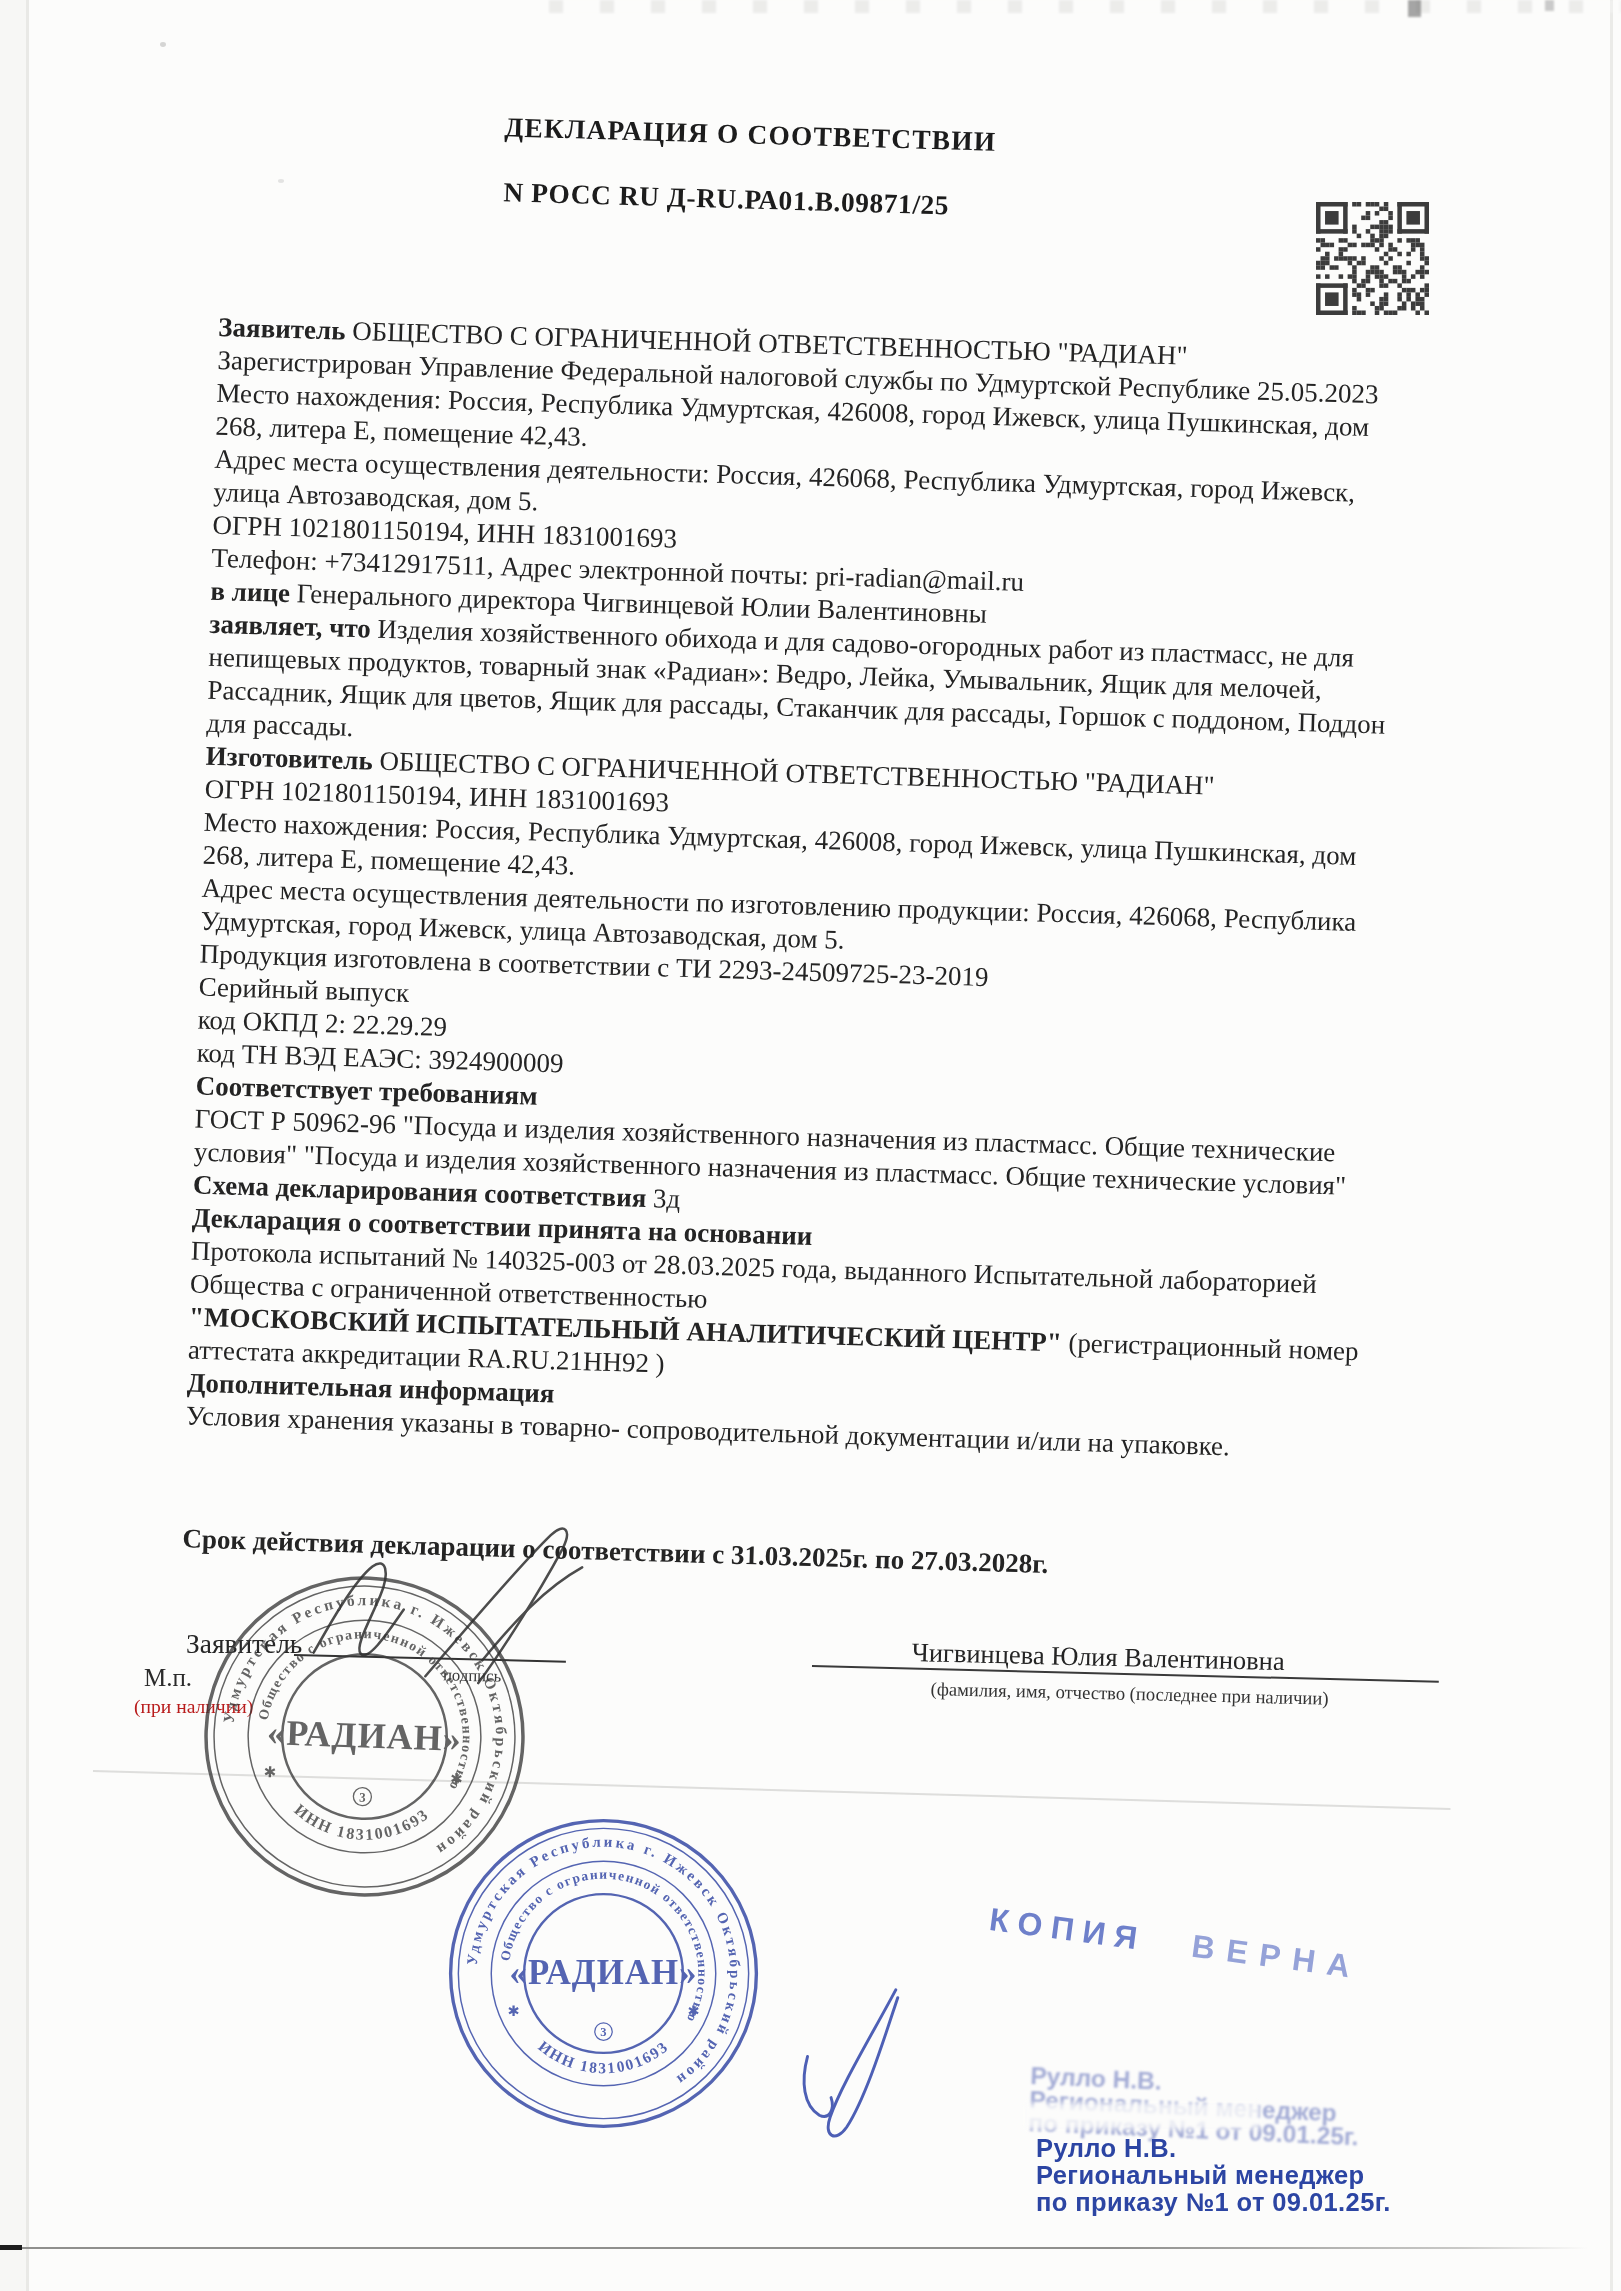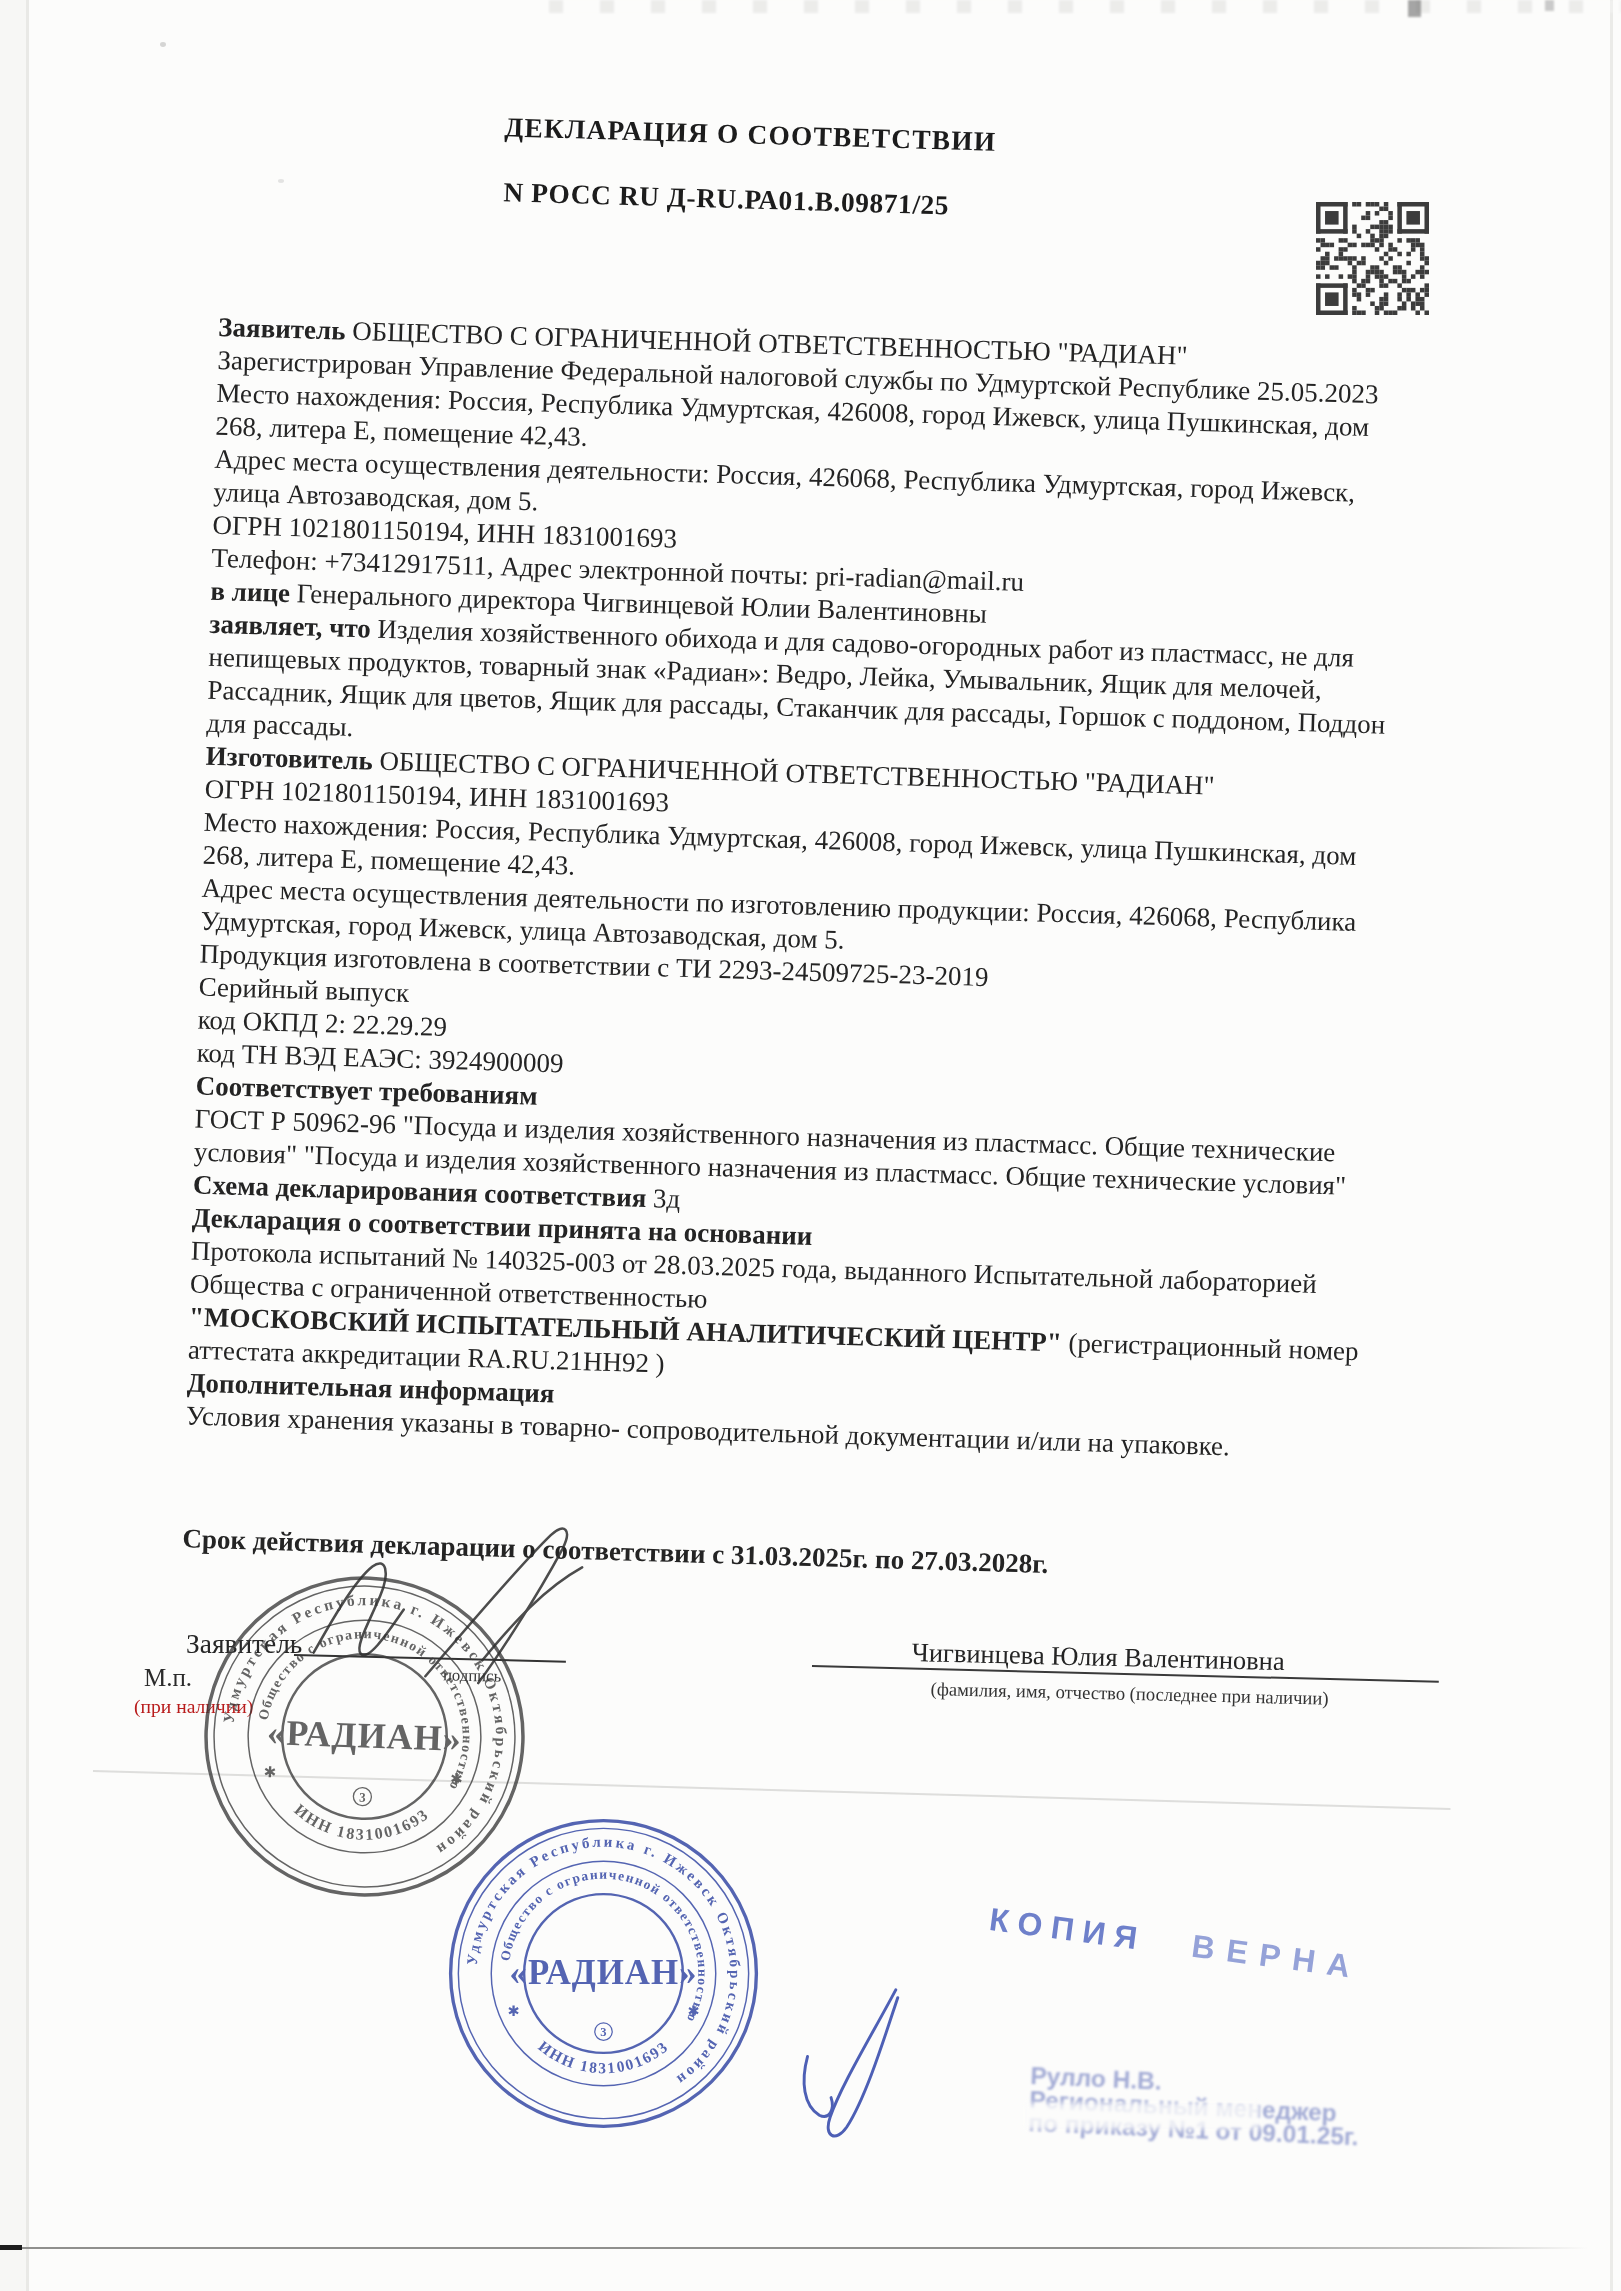--- a/index.html
+++ b/index.html
@@ -394,15 +394,20 @@
     <span class="w2">ВЕРНА</span>
   </div>
 
   <div class="mgr-stamp mgr-faded">
     <div>Рулло Н.В.</div>
     <div>Региональный менеджер</div>
     <div>по приказу №1 от 09.01.25г.</div>
   </div>
   <div class="mgr-blotch"></div>
 
+  <div class="mgr-stamp mgr-crisp">
+    <div>Рулло Н.В.</div>
+    <div>Региональный менеджер</div>
+    <div>по приказу №1 от 09.01.25г.</div>
+  </div>
 
 </div>
 
 
 </body></html>

